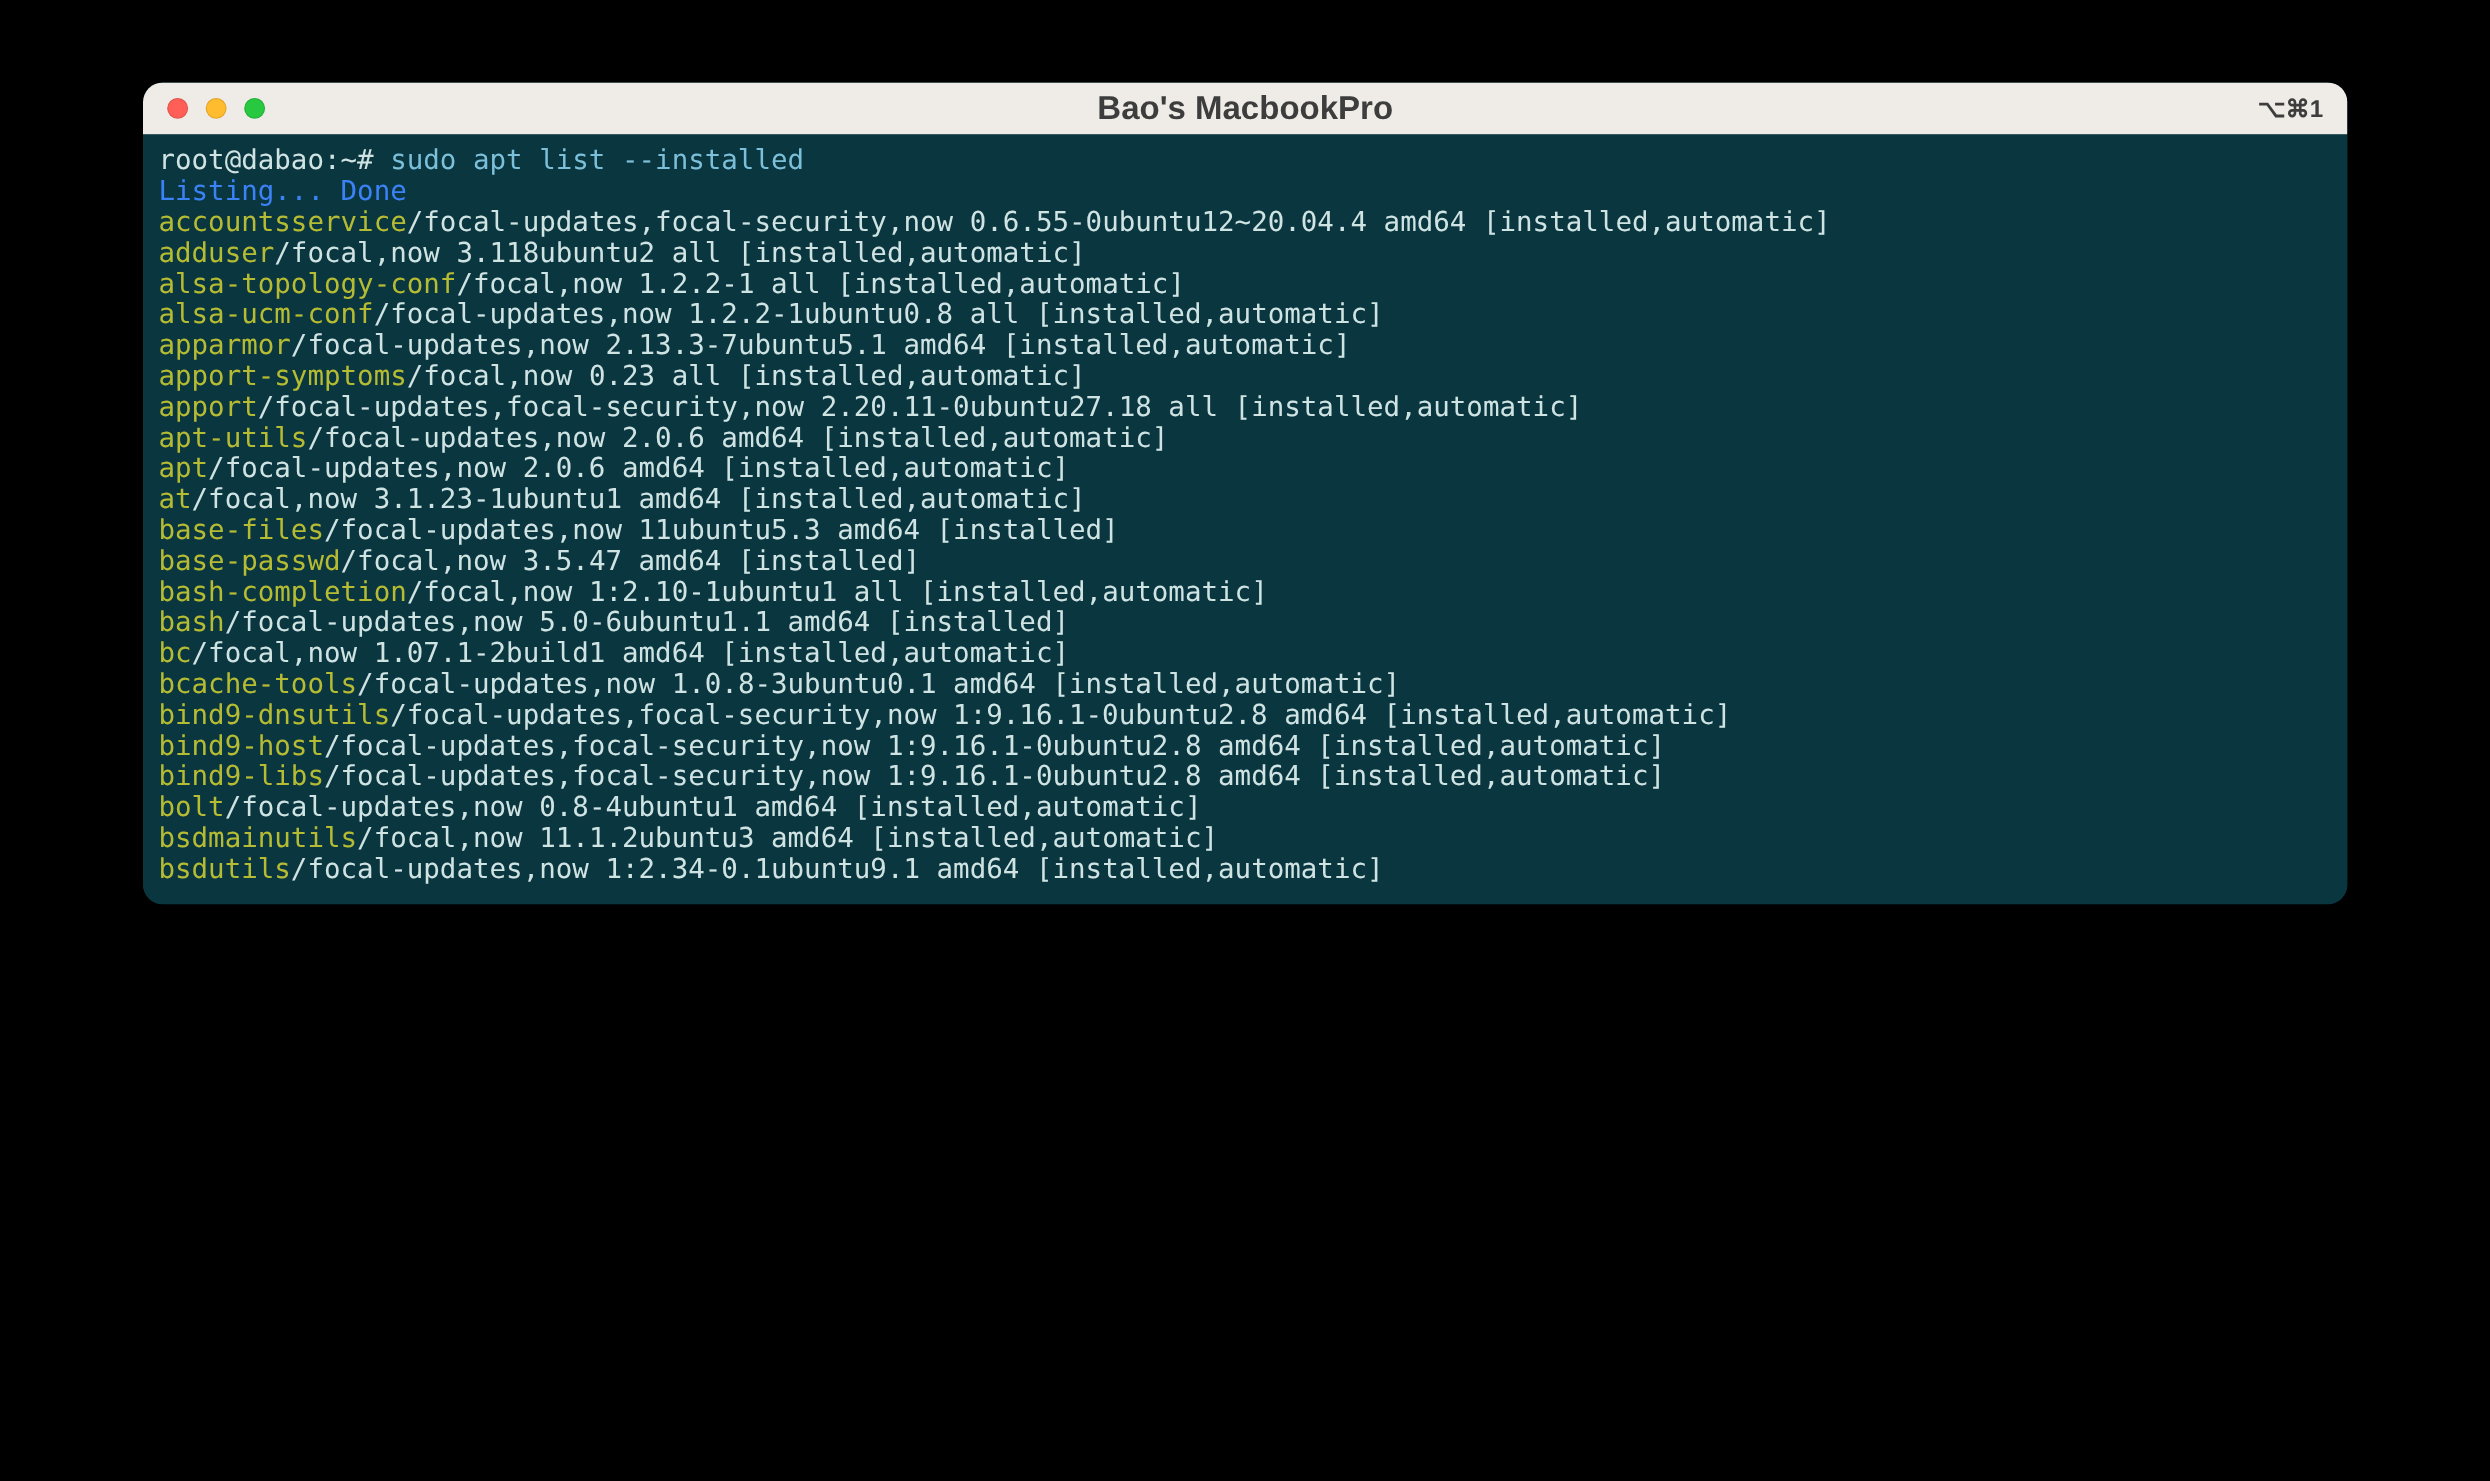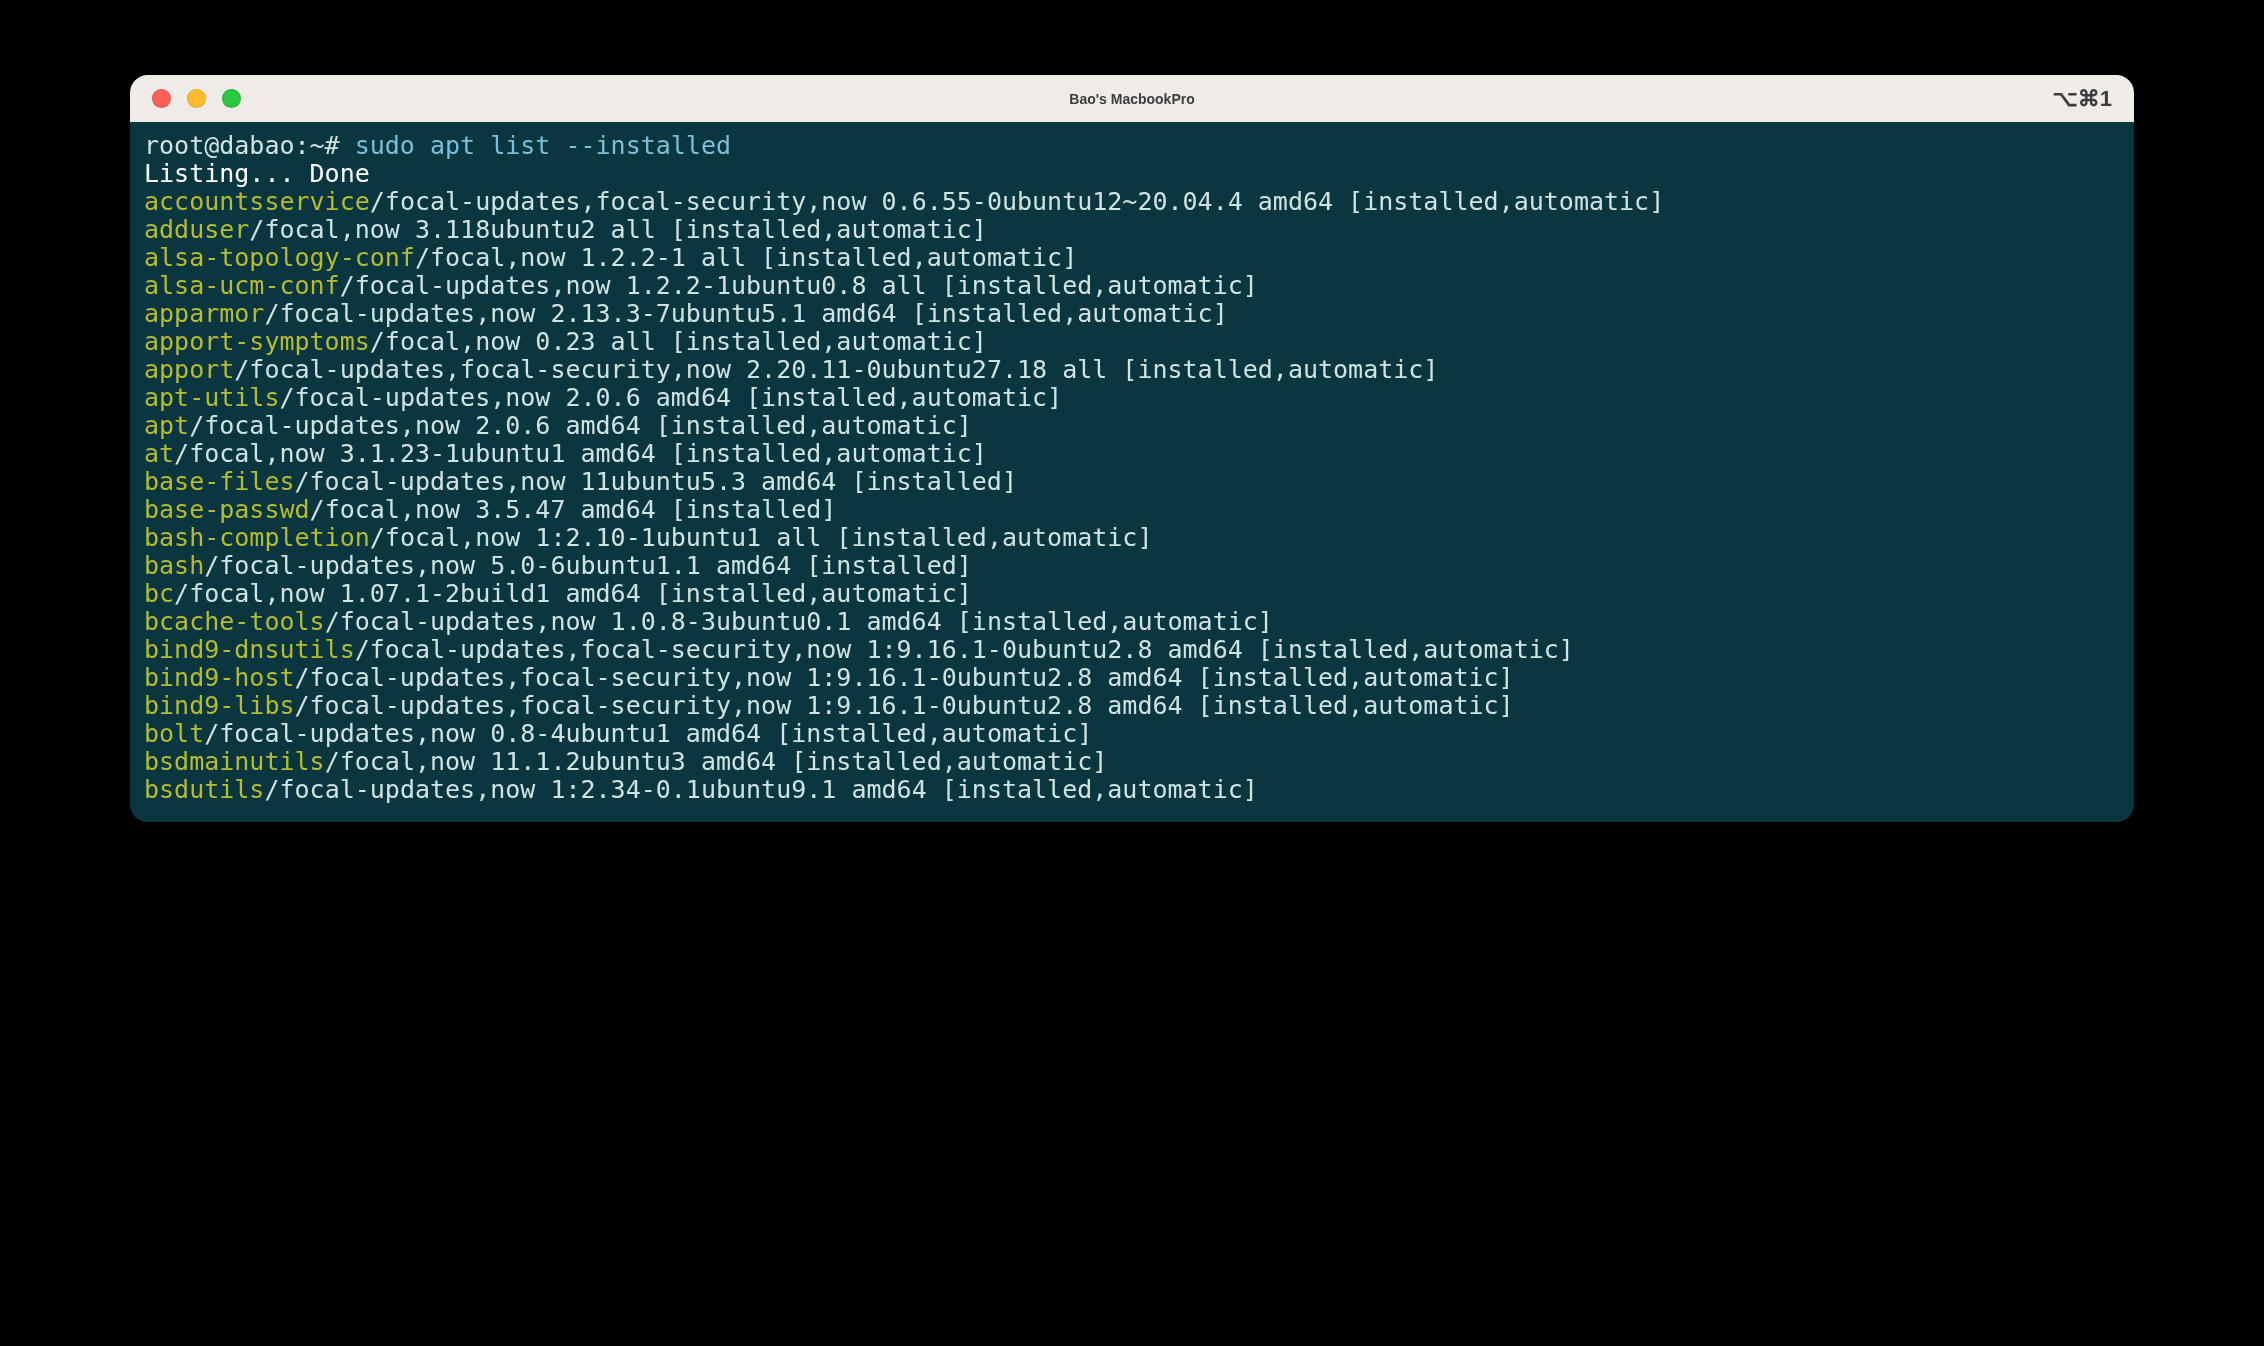--- a/index.html
+++ b/index.html
@@ -41,21 +41,21 @@
   }
   .dot.red    { background: #ff5f57; box-shadow: inset 0 0 0 1px rgba(0,0,0,.12); }
   .dot.yellow { background: #febc2e; box-shadow: inset 0 0 0 1px rgba(0,0,0,.12); }
   .dot.green  { background: #28c840; box-shadow: inset 0 0 0 1px rgba(0,0,0,.12); }
   .title {
     position: absolute;
     left: 0; right: 0;
     text-align: center;
     font-family: -apple-system, "Helvetica Neue", Arial, sans-serif;
     font-weight: 700;
-    font-size: 14px;
+    font-size: 30px;
     color: #3d3d3d;
     pointer-events: none;
   }
   .tabhint {
     position: absolute;
     right: 22px;
     font-family: -apple-system, "Helvetica Neue", Arial, sans-serif;
     font-weight: 600;
     font-size: 22px;
     color: #3d3d3d;
@@ -64,21 +64,21 @@
     background: #0a3640;
     padding: 10px 14px 18px 14px;
     font-size: 25px;
     line-height: 1.12;
     color: #cfe3e3;
     white-space: pre;
     font-family: "SF Mono", "Menlo", "Consolas", monospace;
   }
   .prompt  { color: #cfe3e3; }
   .cmd     { color: #7cbfd8; }
-  .listing { color: #ffffff; }
+  .listing { color: #3b82f6; }
   .pkg     { color: #b5bb32; }
   .rest    { color: #cfe3e3; margin-top: 29px; }
   .line    { display: block; }
 </style>
 </head>
 <body>
 
 <div class="window">
 
   <div class="titlebar">

